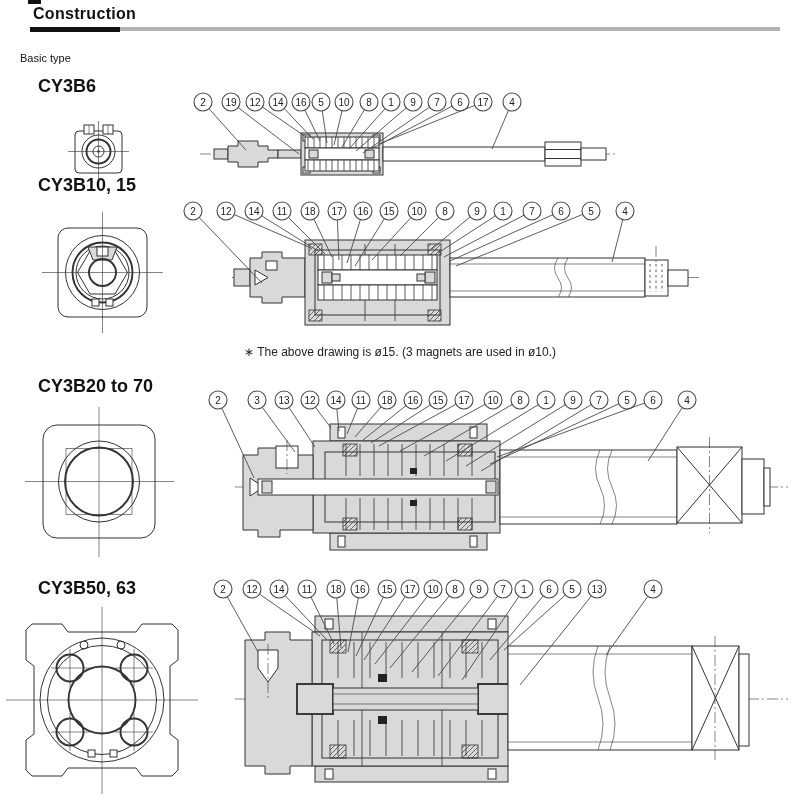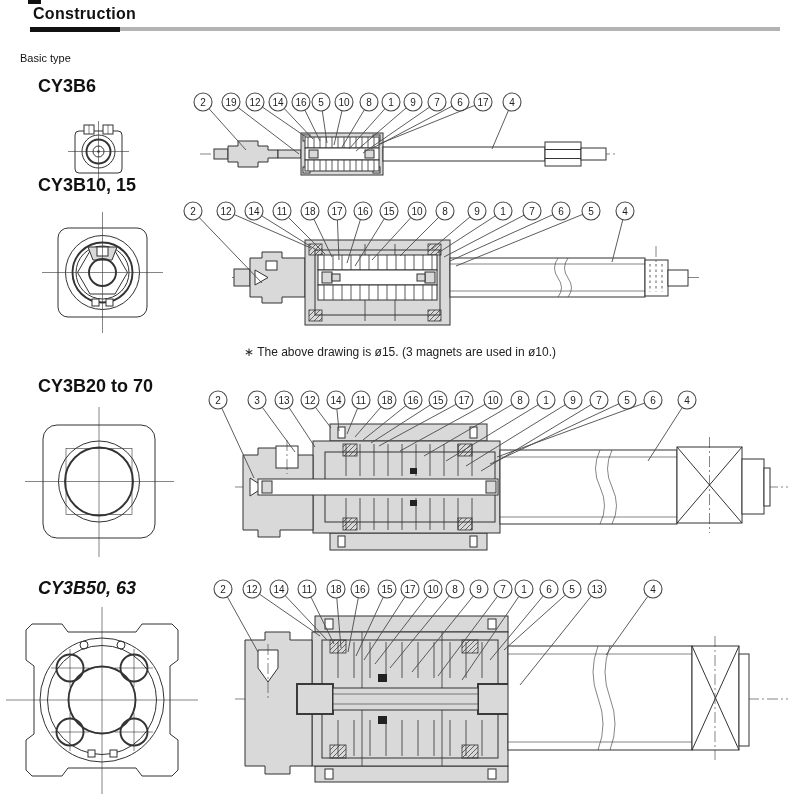--- a/index.html
+++ b/index.html
@@ -8,21 +8,21 @@
   .abs{position:absolute;}
   #topmark{left:28px;top:0;width:13px;height:4px;background:#111;}
   #title{left:33px;top:5px;font-size:16px;font-weight:bold;letter-spacing:.3px;}
   #bar-black{left:30px;top:27px;width:90px;height:5px;background:#111;}
   #bar-gray{left:120px;top:27px;width:660px;height:4px;background:#b3b3b3;}
   #subtitle{left:20px;top:52px;font-size:11px;font-weight:normal;}
   .model{font-weight:bold;font-size:18px;white-space:nowrap;}
   #lbl-0{left:38px;top:76px;}
   #lbl-1{left:38px;top:175px;}
   #lbl-2{left:38px;top:376px;}
-  #lbl-3{left:38px;top:578px;font-style:italic;}
+  #lbl-3{left:38px;top:578px;}
   #note{left:228px;top:345px;font-size:12px;color:#222;margin-left:16px;}
   
   .fillg{fill:#d9d9d9;stroke:#333;stroke-width:1;}
   .wt{fill:#ffffff;stroke:#333;stroke-width:1;}
   .ln{fill:none;stroke:#333;stroke-width:1;}
   .bold{stroke-width:1.9;}
   .thin{fill:none;stroke:#333;stroke-width:.6;}
   .med{fill:none;stroke:#333;stroke-width:.8;}
   .cl{fill:none;stroke:#333;stroke-width:.6;stroke-dasharray:11 3 2 3;}
   .hx{stroke:#333;stroke-width:.8;}

